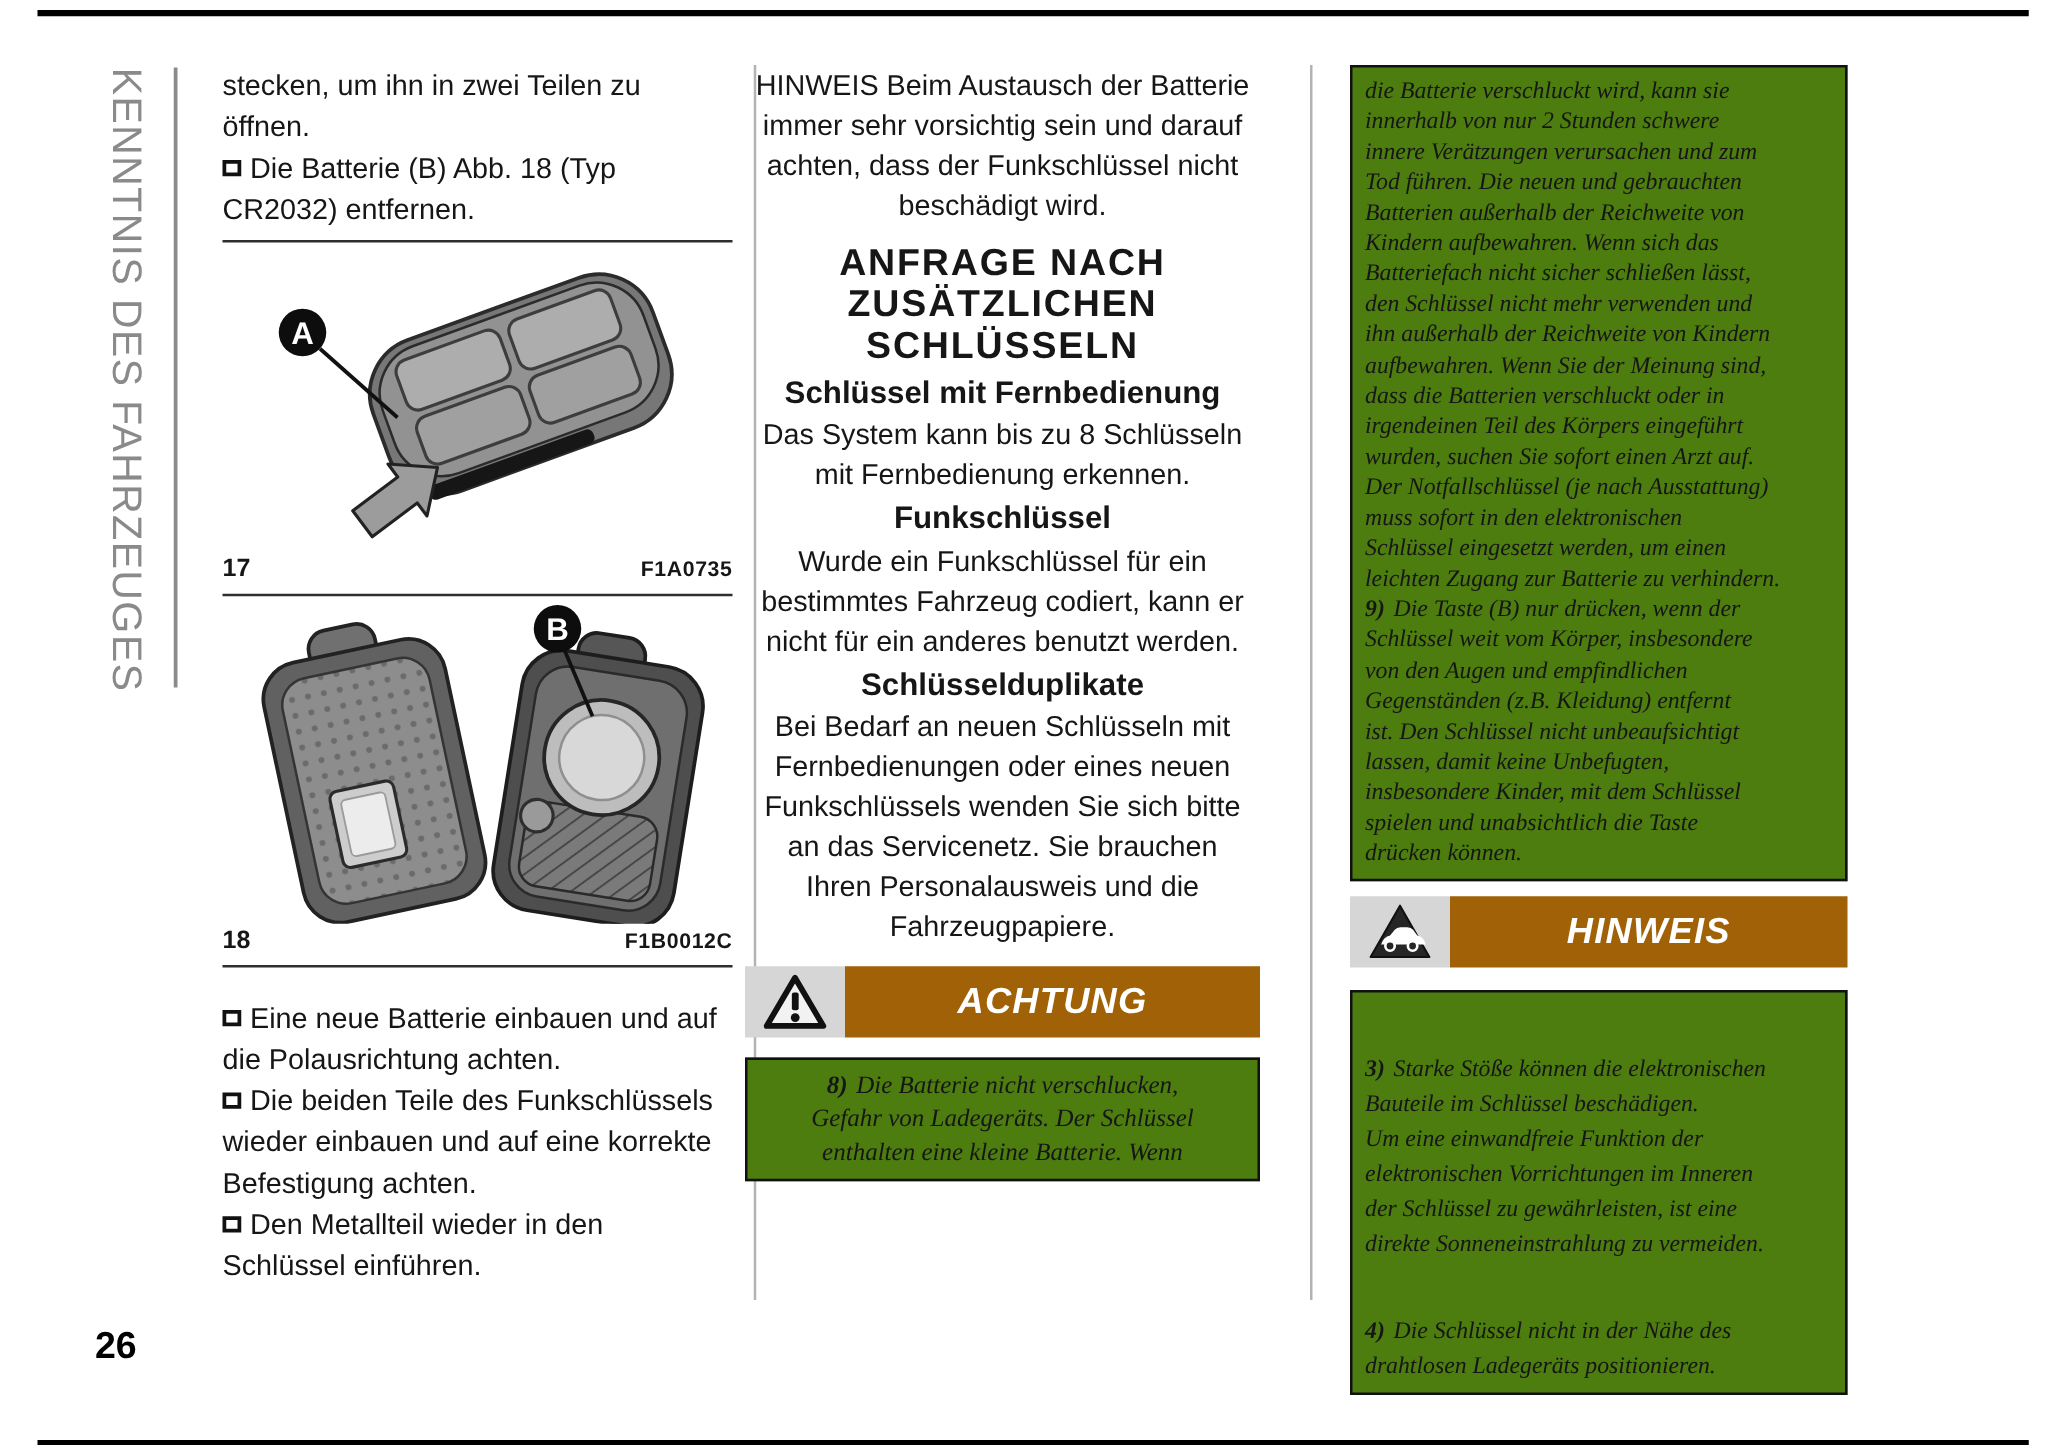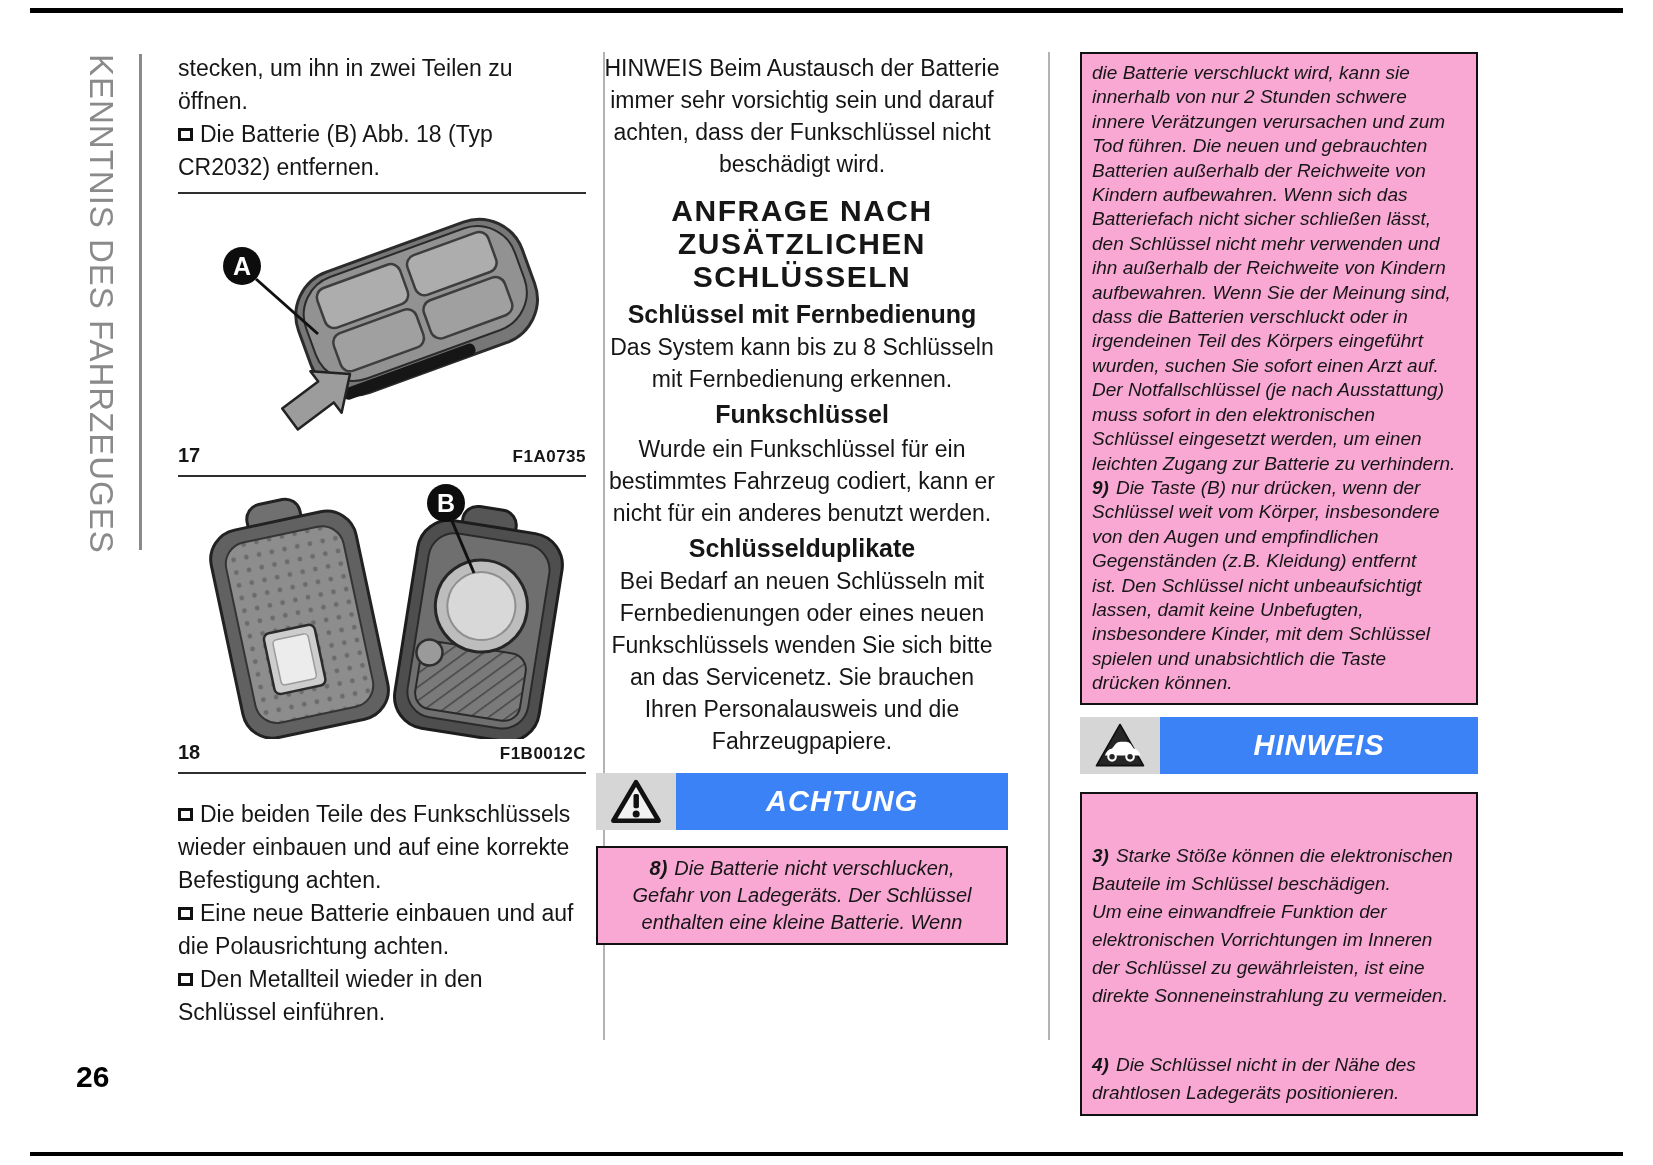--- a/index.html
+++ b/index.html
@@ -44,25 +44,25 @@
   .figRule { height:2px; background:#2e2e2e; margin-top:8px; }
   .figure svg { display:block; }
   .caption { display:flex; justify-content:space-between; align-items:baseline; margin-top:2px; font-weight:bold;text-align:right; }
   .capNum  { font-size:20px; }
   .capCode { font-size:17px; letter-spacing:0.5px; }
 
   .banner { display:flex; height:57px; }
   .bannerIcon { width:80px; background:#d6d6d6; display:flex; align-items:center; justify-content:center; }
   .bannerIcon svg { width:52px; height:47px; }
   .bannerTitle {
-    flex:1; background:#3b82f6; color:#fff; font-weight:bold; font-style:italic;
+    flex:1; background:#a16207; color:#fff; font-weight:bold; font-style:italic;
     font-size:29px; letter-spacing:1px; display:flex; align-items:center; justify-content:center;
   }
 
-  .wbox { border:2.5px solid #111; padding:7px 10px 7px 10px; background:#f9a8d4; }
+  .wbox { border:2.5px solid #111; padding:7px 10px 7px 10px; background:#4d7c0f;font-family:Liberation Serif, serif; }
   .wtext { font-style:italic; font-size:19px; line-height:24.4px; }
   .box2 .wtext { line-height:28px;margin-top:41px; }
   #col2 .wbox .wtext { line-height:27px; font-size:20px; }
   .num { font-weight:bold; font-style:italic; margin-right:7px; }
 
   .pageNum { position:absolute; left:76px; top:1060px; font-size:30px; font-weight:bold; color:#000; }
 </style>
 </head>
 <body>
 
@@ -142,25 +142,25 @@
       </svg>
     </div>
     <div class="caption">
       <span class="capNum">18</span>
       <span class="capCode">F1B0012C</span>
     </div>
 
     <div class="figRule"></div>
 
     <div class="mt24">
+      <p class="body"><span class="sq"></span><span class="pl">Eine neue Batterie einbauen und auf
+die Polausrichtung achten.</span></p>
       <p class="body"><span class="sq"></span><span class="pl">Die beiden Teile des Funkschlüssels
 wieder einbauen und auf eine korrekte
 Befestigung achten.</span></p>
-      <p class="body"><span class="sq"></span><span class="pl">Eine neue Batterie einbauen und auf
-die Polausrichtung achten.</span></p>
       <p class="body"><span class="sq"></span><span class="pl">Den Metallteil wieder in den
 Schlüssel einführen.</span></p>
     </div>
   </div>
 
   <div class="col" id="col2">
     <p class="body"><span class="pl">HINWEIS Beim Austausch der Batterie
 immer sehr vorsichtig sein und darauf
 achten, dass der Funkschlüssel nicht
 beschädigt wird.</span></p>

